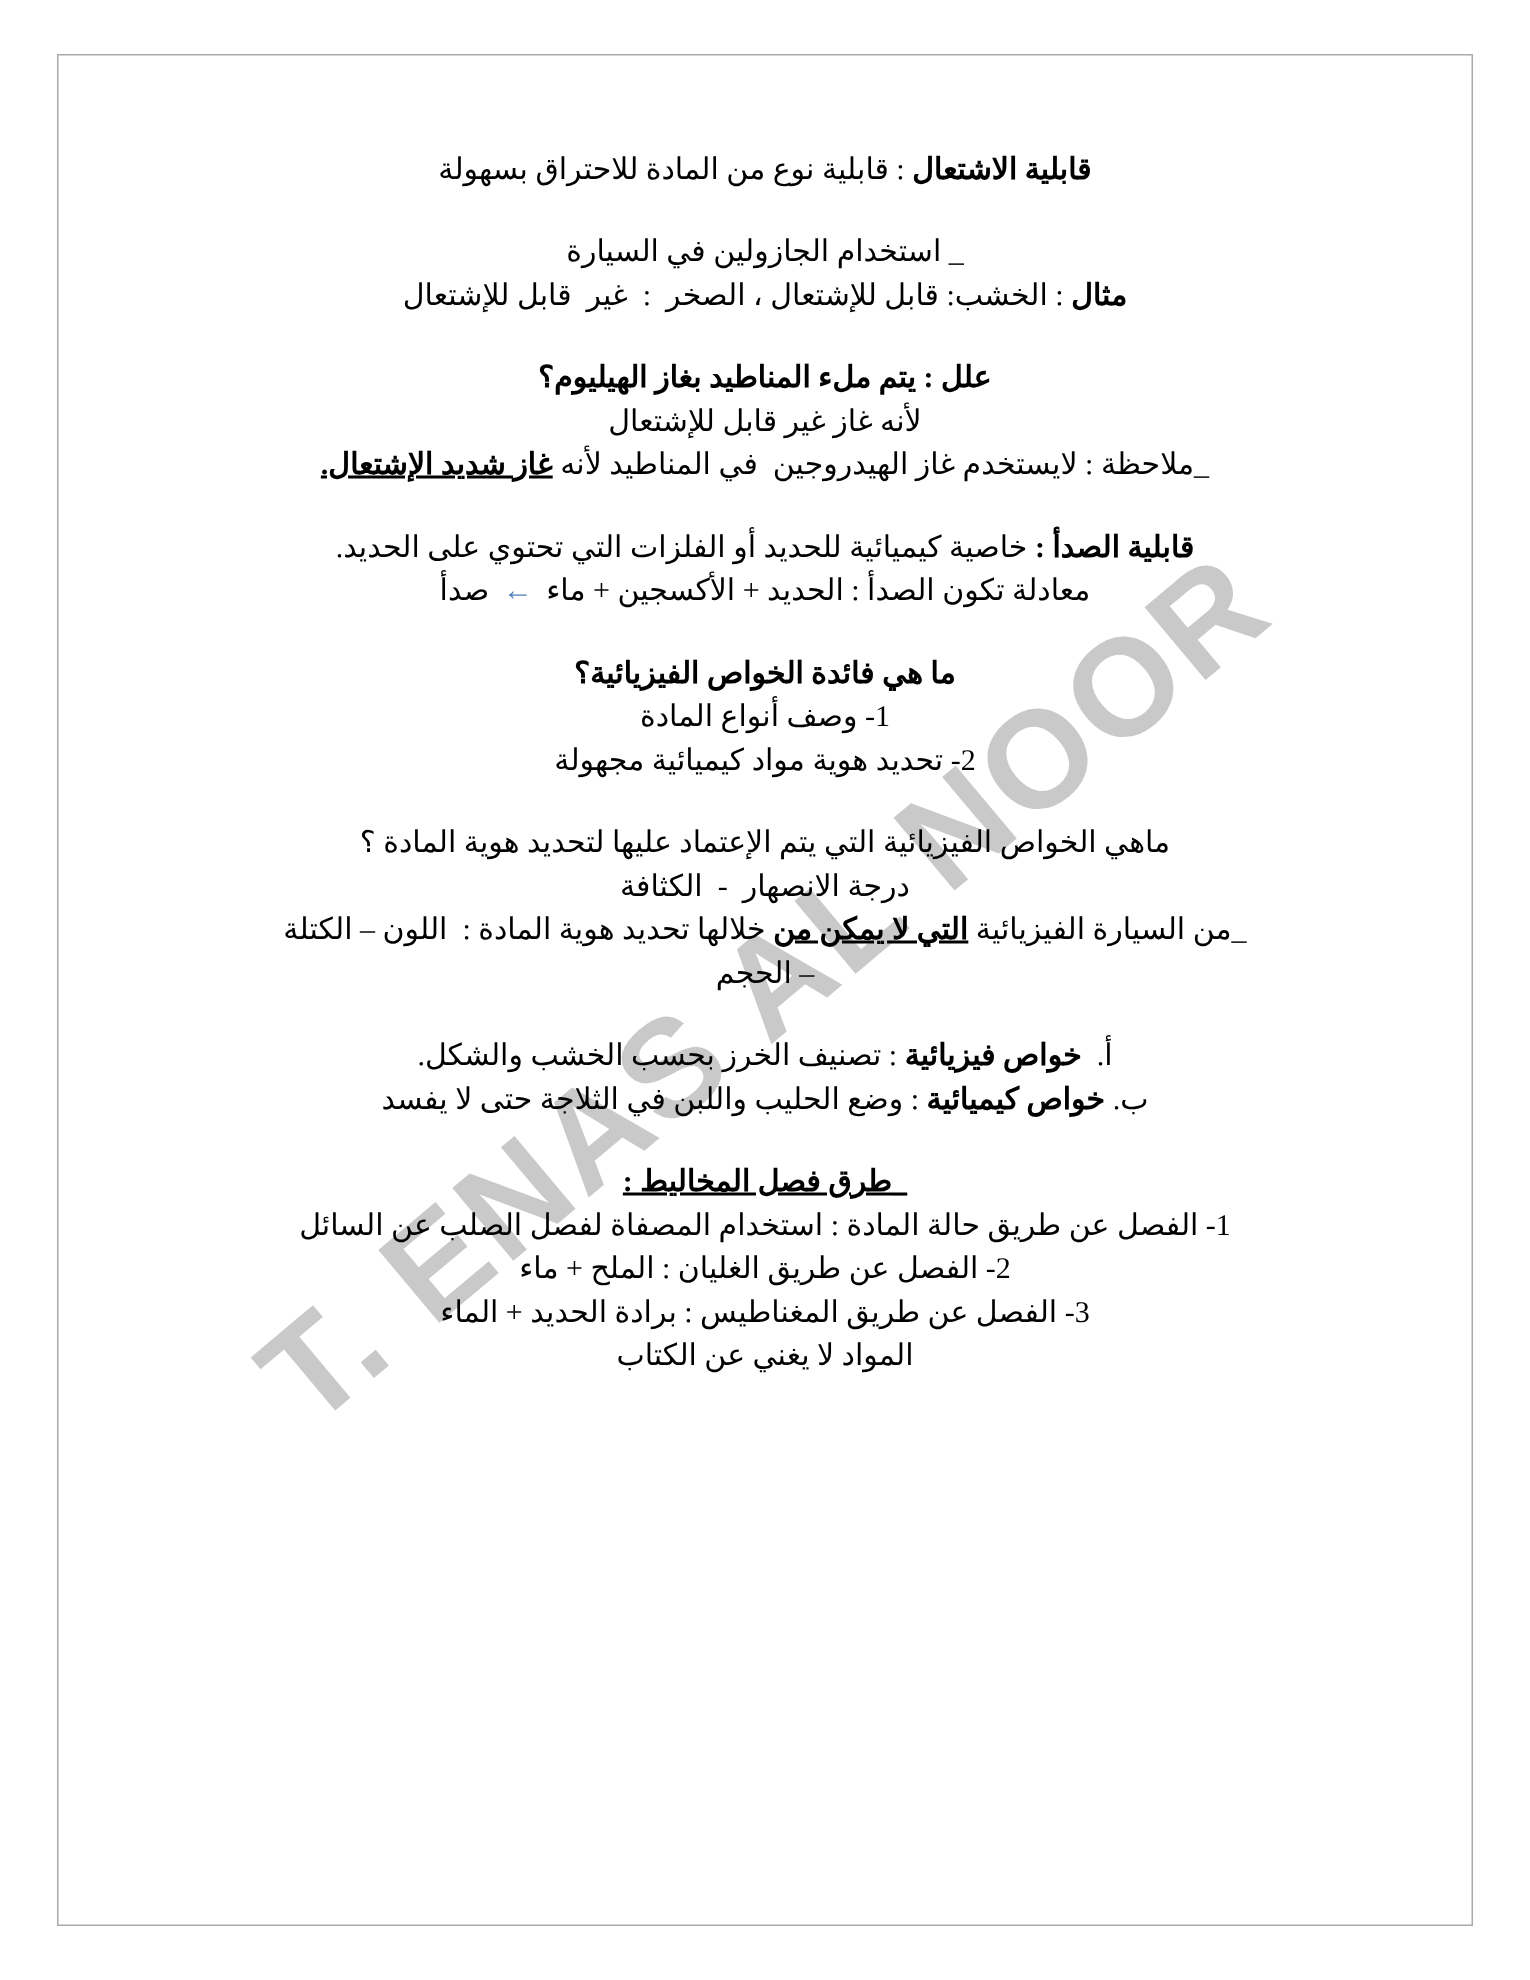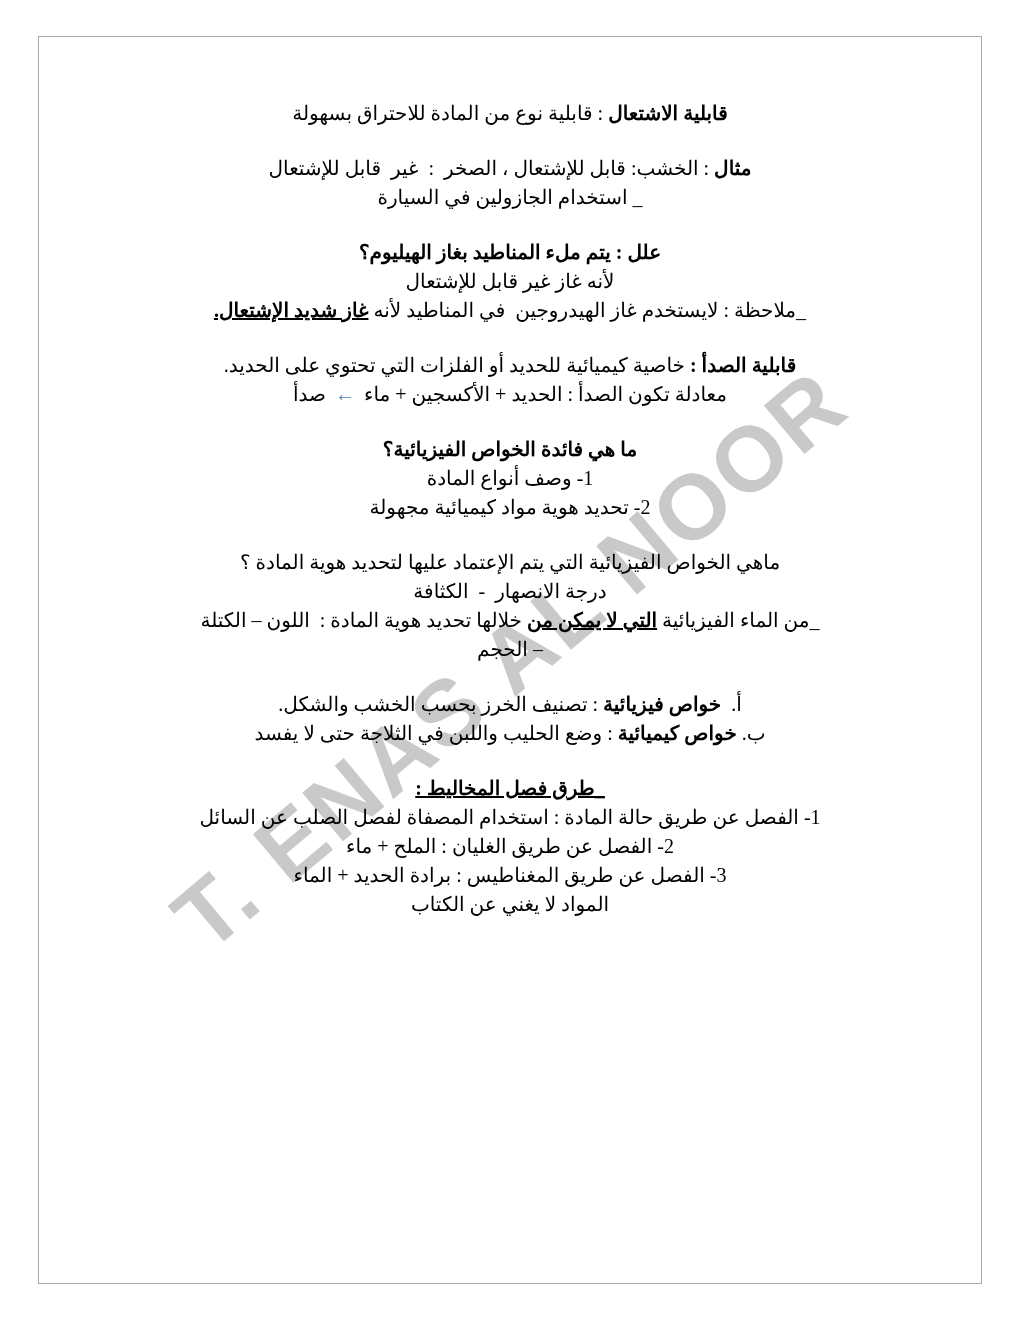--- a/index.html
+++ b/index.html
@@ -70,22 +70,22 @@
 <body>
 
 <div class="page">
   <div class="watermark">T. ENAS AL NOOR</div>
   <div class="content" id="doc-content">
       <div class="block">
         <p class="line tight center-ish"><span class="b">قابلية الاشتعال</span><span> : قابلية نوع من المادة للاحتراق بسهولة</span></p>
       </div>
       <div class="gap-md"></div>
       <div class="block">
+        <p class="line tight center-ish"><span>_ استخدام الجازولين في السيارة</span></p>
         <p class="line tight center-ish"><span class="b">مثال</span><span> : الخشب: قابل للإشتعال ، الصخر  :  غير  قابل للإشتعال</span></p>
-        <p class="line tight center-ish"><span>_ استخدام الجازولين في السيارة</span></p>
       </div>
       <div class="gap-md"></div>
       <div class="block">
         <p class="line tight center-ish"><span class="b">علل : يتم ملء المناطيد بغاز الهيليوم؟</span></p>
         <p class="line tight center-ish"><span>لأنه غاز غير قابل للإشتعال</span></p>
         <p class="line tight center-ish"><span>_ملاحظة : لايستخدم غاز الهيدروجين  في المناطيد لأنه </span><span class="bu">غاز شديد الإشتعال.</span></p>
       </div>
       <div class="gap-md"></div>
       <div class="block">
         <p class="line tight center-ish"><span class="b">قابلية الصدأ :</span><span> خاصية كيميائية للحديد أو الفلزات التي تحتوي على الحديد.</span></p>
@@ -94,21 +94,21 @@
       <div class="gap-md"></div>
       <div class="block">
         <p class="line tight center-ish"><span class="b">ما هي فائدة الخواص الفيزيائية؟</span></p>
         <p class="line tight center-ish"><span>1- وصف أنواع المادة</span></p>
         <p class="line tight center-ish"><span>2- تحديد هوية مواد كيميائية مجهولة</span></p>
       </div>
       <div class="gap-md"></div>
       <div class="block">
         <p class="line tight center-ish"><span>ماهي الخواص الفيزيائية التي يتم الإعتماد عليها لتحديد هوية المادة ؟</span></p>
         <p class="line tight center-ish"><span>درجة الانصهار  -  الكثافة</span></p>
-        <p class="line tight center-ish"><span>_من الماء الفيزيائية </span><span class="bu">التي لا يمكن من</span><span> خلالها تحديد هوية المادة :  اللون – الكتلة</span></p>
+        <p class="line tight center-ish"><span>_من السيارة الفيزيائية </span><span class="bu">التي لا يمكن من</span><span> خلالها تحديد هوية المادة :  اللون – الكتلة</span></p>
         <p class="line tight center-ish"><span>– الحجم</span></p>
       </div>
       <div class="gap-md"></div>
       <div class="block">
         <p class="line tight center-ish"><span>أ.  </span><span class="b">خواص فيزيائية</span><span> : تصنيف الخرز بحسب الخشب والشكل.</span></p>
         <p class="line tight center-ish"><span>ب. </span><span class="b">خواص كيميائية</span><span> : وضع الحليب واللبن في الثلاجة حتى لا يفسد</span></p>
       </div>
       <div class="gap-md"></div>
       <div class="block">
         <p class="line tight center-ish"><span class="bu">_طرق فصل المخاليط :</span></p>

